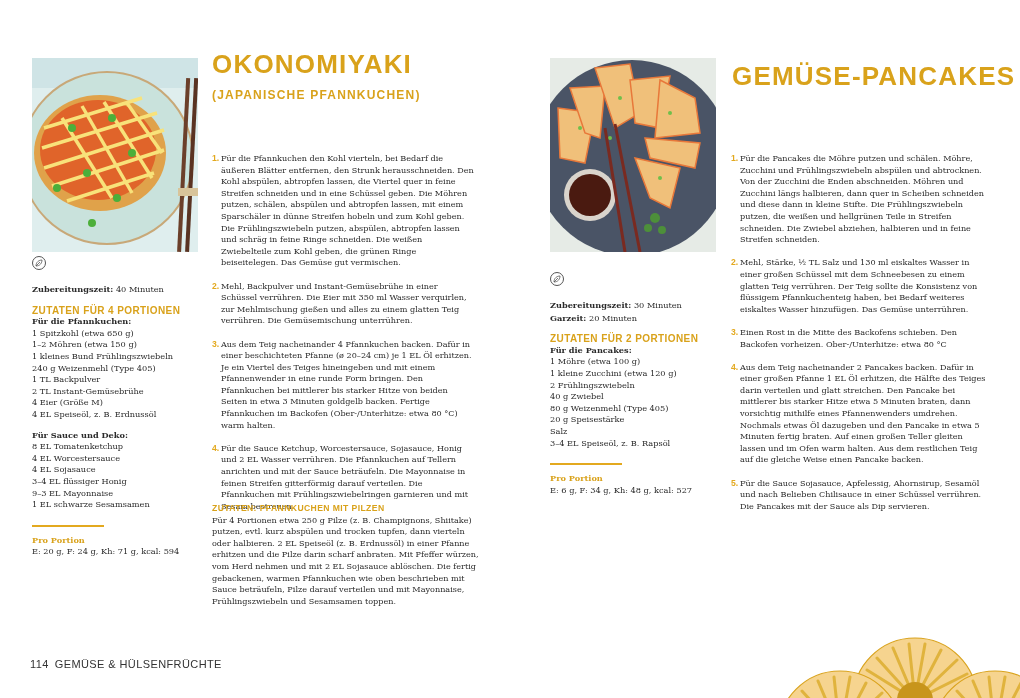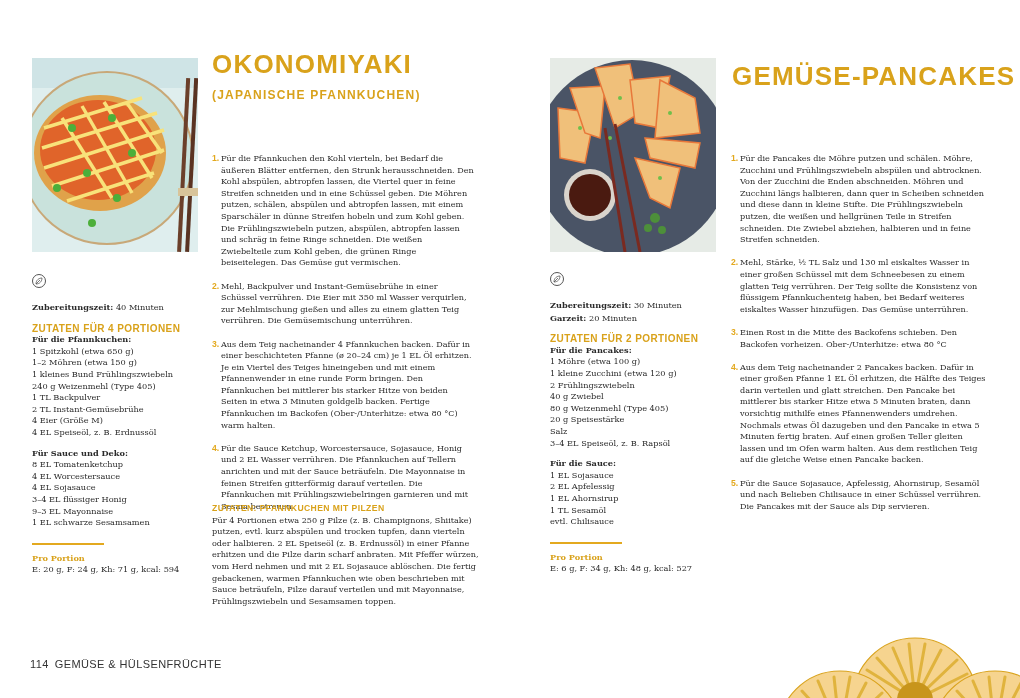--- a/index.html
+++ b/index.html
@@ -67,21 +67,21 @@
     <rect x="158" y="20" width="4" height="174" fill="#5a3322" transform="rotate(3 160 100)"></rect>
     <rect x="146" y="130" width="20" height="8" fill="#d8c49a"></rect>
   </svg>
 </div>
 
 <div class="title" style="left:212px;top:48px;">
   <span class="main">OKONOMIYAKI</span>
   <span class="sub">(JAPANISCHE PFANNKUCHEN)</span>
 </div>
 
-<div class="meta" style="left:32px;top:274px;width:170px;">
+<div class="meta" style="left:32px;top:256px;width:170px;">
   <div class="icon-circle">
     <svg width="8" height="8" viewBox="0 0 8 8">
         <path d="M1 7 C1 3 4 1 7 1 C7 4 5 7 1 7 Z M1 7 L5 3" fill="none" stroke="#555" stroke-width="0.8"></path>
       </svg>
   </div>
   <div class="time"><b>Zubereitungszeit:</b><span> 40 Minuten</span></div>
   <div class="ing-head">ZUTATEN FÜR 4 PORTIONEN</div>
   <div class="group">
     <div class="group-head">Für die Pfannkuchen:</div>
     <div>1 Spitzkohl (etwa 650 g)</div>
@@ -171,28 +171,20 @@
   <div class="group">
     <div class="group-head">Für die Pancakes:</div>
     <div>1 Möhre (etwa 100 g)</div>
     <div>1 kleine Zucchini (etwa 120 g)</div>
     <div>2 Frühlingszwiebeln</div>
     <div>40 g Zwiebel</div>
     <div>80 g Weizenmehl (Type 405)</div>
     <div>20 g Speisestärke</div>
     <div>Salz</div>
     <div>3–4 EL Speiseöl, z. B. Rapsöl</div>
-  </div>
-  <div class="group">
-    <div class="group-head">Für die Sauce:</div>
-    <div>1 EL Sojasauce</div>
-    <div>2 EL Apfelessig</div>
-    <div>1 EL Ahornsirup</div>
-    <div>1 TL Sesamöl</div>
-    <div>evtl. Chilisauce</div>
   </div>
   <div class="rule"></div>
   <div class="portion-head">Pro Portion</div>
   <div>E: 6 g, F: 34 g, Kh: 48 g, kcal: 527</div>
 </div>
 
 <div class="steps" style="left:731px;top:153px;width:260px;">
   <div class="step"><span class="num">1.</span><span>Für die Pancakes die Möhre putzen und schälen. Möhre, Zucchini und Frühlingszwiebeln abspülen und abtrocknen. Von der Zucchini die Enden abschneiden. Möhren und Zucchini längs halbieren, dann quer in Scheiben schneiden und diese dann in kleine Stifte. Die Frühlingszwiebeln putzen, die weißen und hellgrünen Teile in Streifen schneiden. Die Zwiebel abziehen, halbieren und in feine Streifen schneiden.</span></div>
   <div class="step"><span class="num">2.</span><span>Mehl, Stärke, ½ TL Salz und 130 ml eiskaltes Wasser in einer großen Schüssel mit dem Schneebesen zu einem glatten Teig verrühren. Der Teig sollte die Konsistenz von flüssigem Pfannkuchenteig haben, bei Bedarf weiteres eiskaltes Wasser hinzufügen. Das Gemüse unterrühren.</span></div>
   <div class="step"><span class="num">3.</span><span>Einen Rost in die Mitte des Backofens schieben. Den Backofen vorheizen. Ober-/Unterhitze: etwa 80 °C</span></div>

